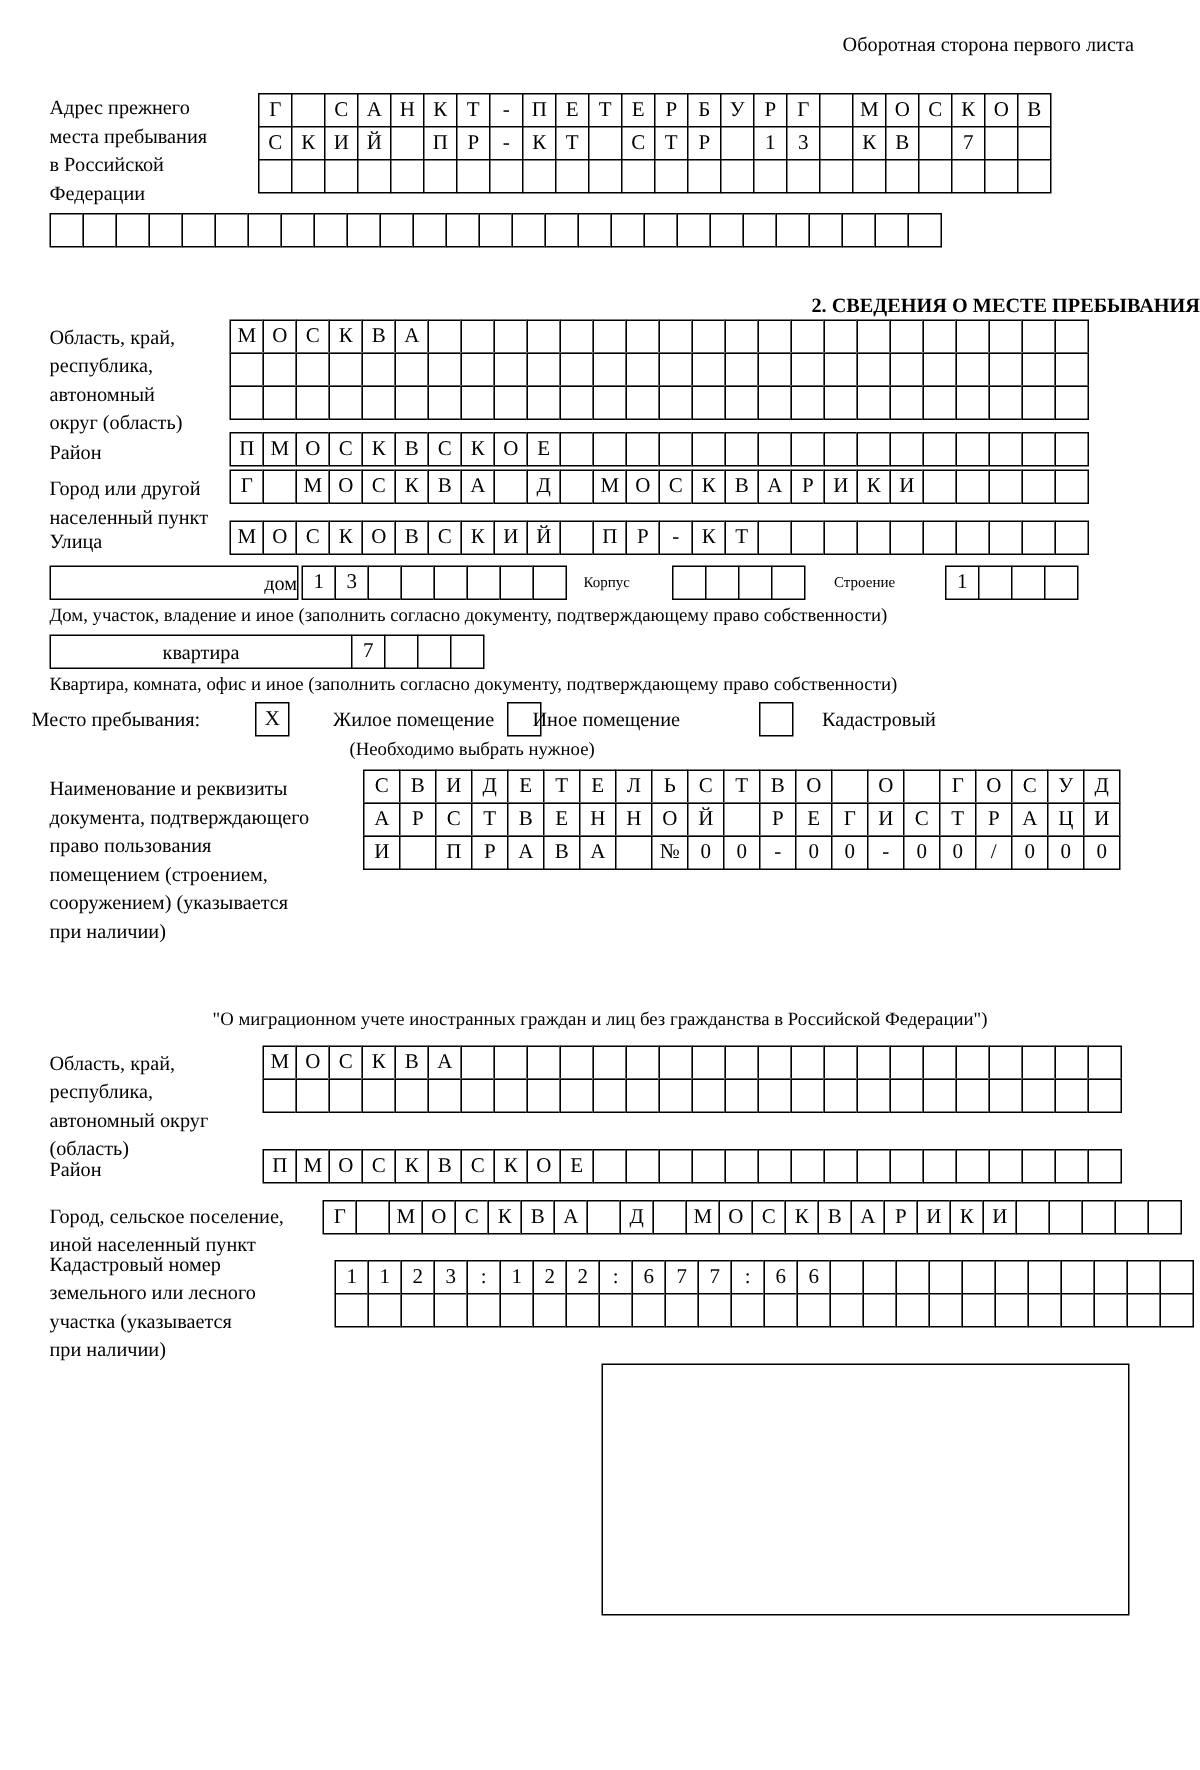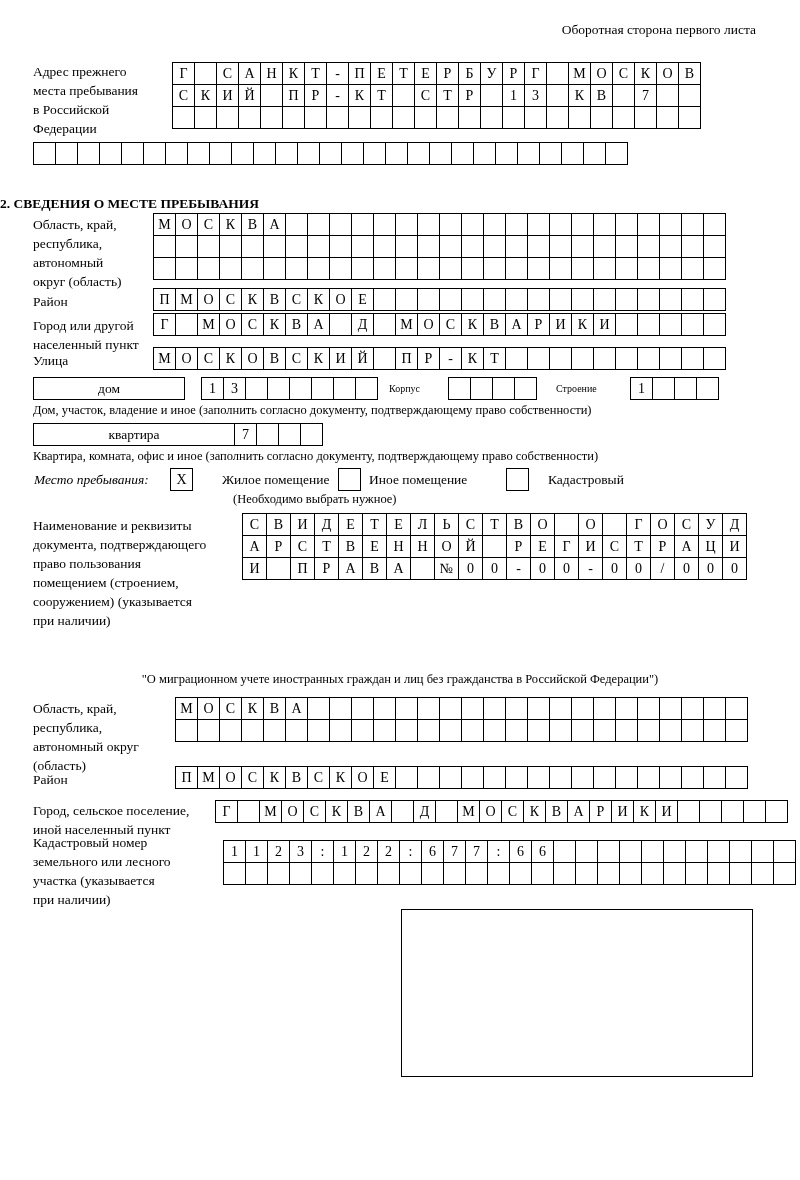--- a/index.html
+++ b/index.html
@@ -26,21 +26,21 @@
     right: 44px;
     font-size: 13.5px;
   }
   .lbl {
     position: absolute;
     font-size: 13.5px;
     line-height: 19px;
     white-space: pre-line;
   }
   .lbl.small { font-size: 12.5px; }
-  .center { text-align: left; font-family: Liberation Serif, serif; }
+  .center { text-align: right; font-family: Liberation Serif, serif; }
   .bold { font-weight: bold; }
 
   
   .row {
     position: absolute;
     display: flex;
   }
   .cell {
     width: 23px;
     height: 23px;
@@ -388,21 +388,21 @@
       <div class="cell"></div>
       <div class="cell"></div>
       <div class="cell"></div>
       <div class="cell"></div>
       <div class="cell"></div>
       <div class="cell"></div>
       <div class="cell"></div>
       <div class="cell"></div>
     </div>
 
-  <div class="boxlabel" style="position:absolute; left:33px; top:377px; width:152px;">дом</div>
+  <div class="boxlabel" style="position:absolute; left:33px; top:377px; width:166px;text-align:right;">дом</div>
   <div class="row" id="s2-house" style="left:201px; top:377px;">
       <div class="cell">1</div>
       <div class="cell">3</div>
       <div class="cell"></div>
       <div class="cell"></div>
       <div class="cell"></div>
       <div class="cell"></div>
       <div class="cell"></div>
       <div class="cell"></div>
     </div>
@@ -425,25 +425,25 @@
 
   <div class="boxlabel" style="position:absolute; left:33px; top:423px; width:202px;">квартира</div>
   <div class="row" id="s2-flat" style="left:234px; top:423px;">
       <div class="cell">7</div>
       <div class="cell"></div>
       <div class="cell"></div>
       <div class="cell"></div>
     </div>
   <div class="lbl small" style="left:33px; top:447px;">Квартира, комната, офис и иное (заполнить согласно документу, подтверждающему право собственности)</div>
 
-  <div class="lbl" style="left:34px; top:470px;font-style:italic;">Место пребывания:</div>
+  <div class="lbl" style="left:21px; top:470px;">Место пребывания:</div>
   <div class="chk" style="position:absolute; left:170px; top:468px;">X</div>
   <div class="lbl" style="left:201px; top:470px;margin-left:21px;">Жилое помещение</div>
   <div class="chk" style="position:absolute; left:338px; top:468px;"></div>
-  <div class="lbl" style="left:369px; top:470px;">Иное помещение</div>
+  <div class="lbl" style="left:355px; top:470px;">Иное помещение</div>
   <div class="chk" style="position:absolute; left:506px; top:468px;"></div>
   <div class="lbl" style="left:548px; top:470px;">Кадастровый</div>
   <div class="lbl small" style="left:233px; top:490px;">(Необходимо выбрать нужное)</div>
 
   <div class="lbl" style="left:33px; top:516px;">Наименование и реквизиты
 документа, подтверждающего
 право пользования
 помещением (строением,
 сооружением) (указывается
 при наличии)</div>

